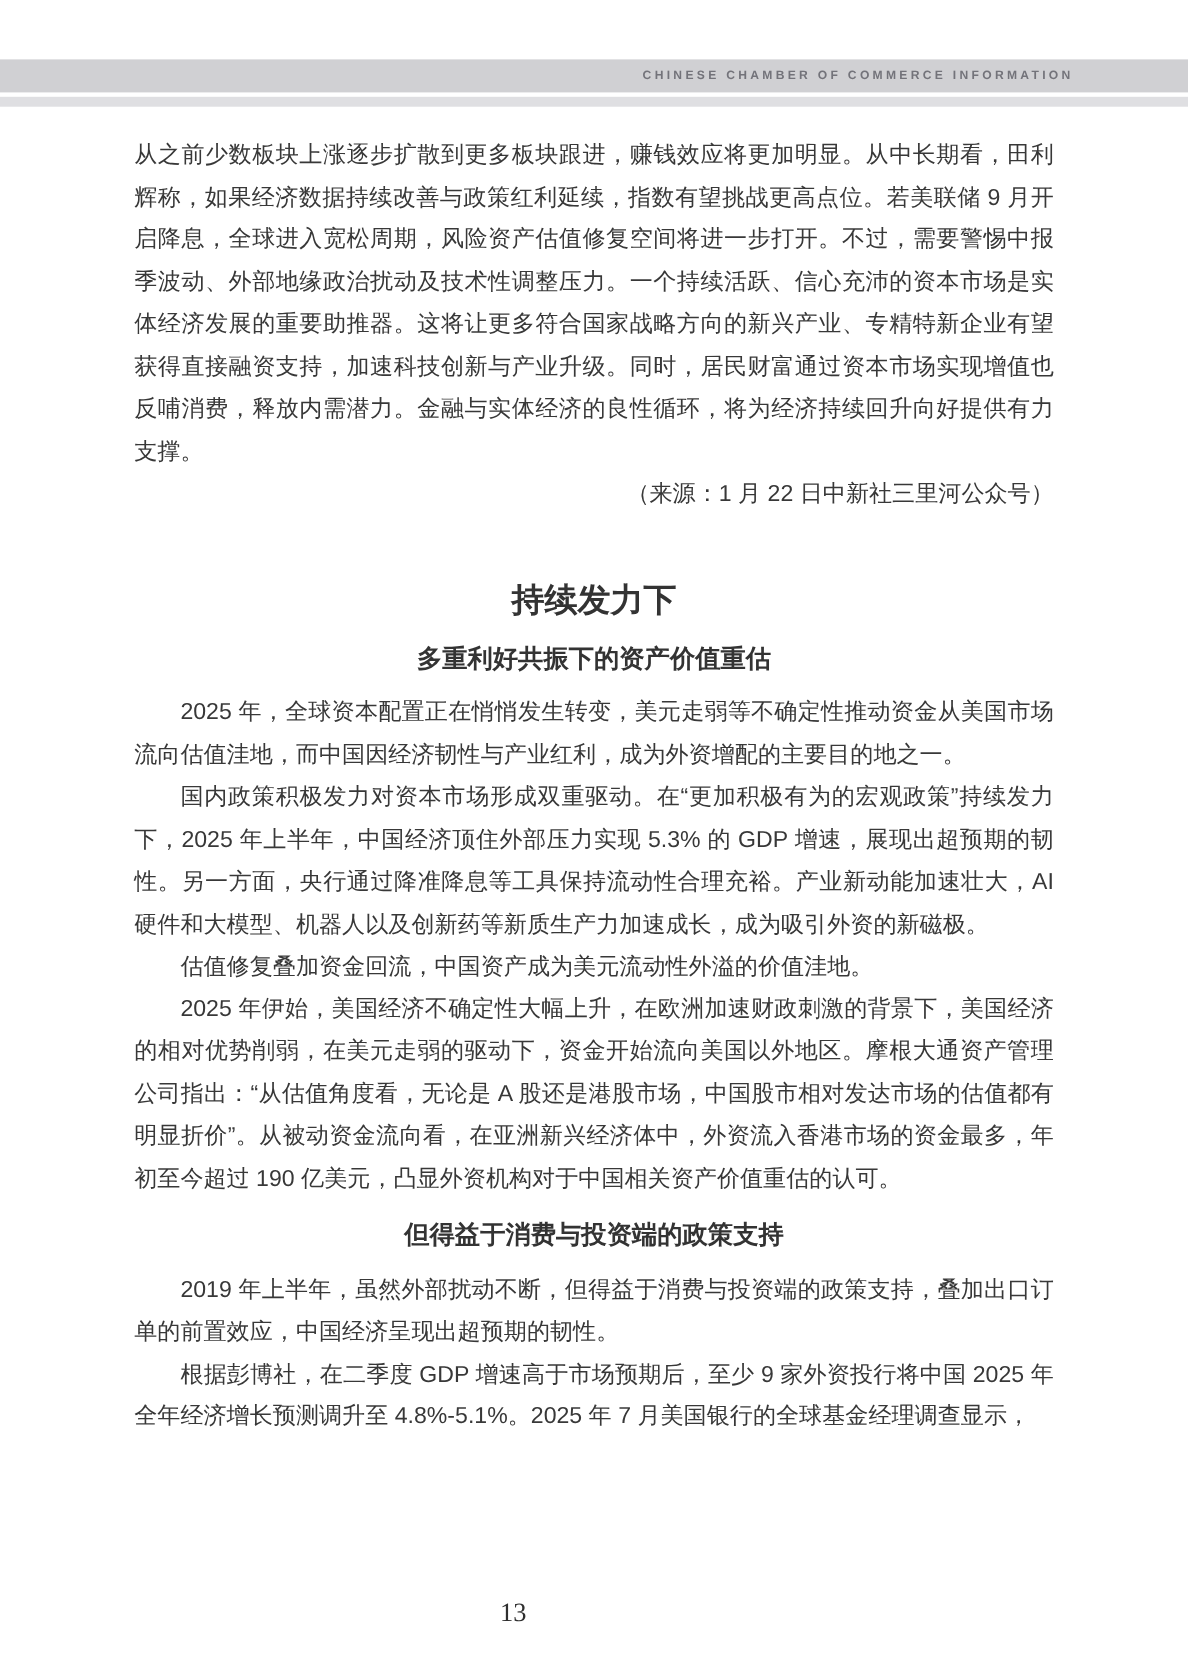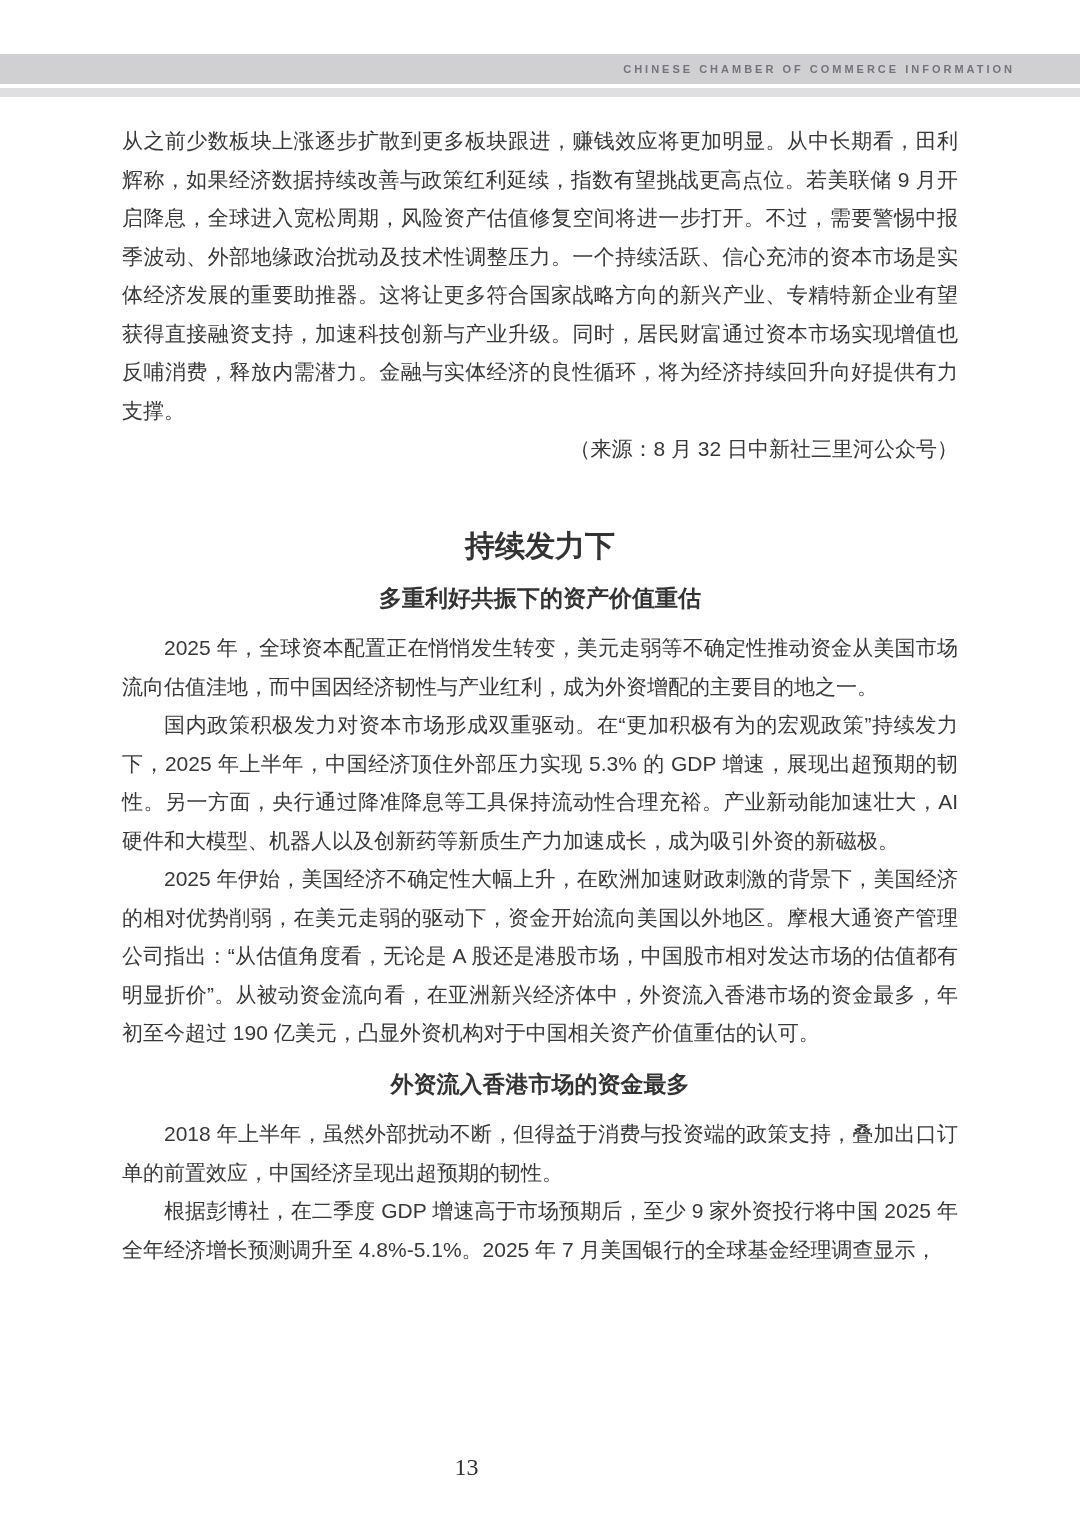--- a/index.html
+++ b/index.html
@@ -15,21 +15,21 @@
   .header-band {
     position: absolute;
     top: 54px; left: 0;
     width: 1080px; height: 30px;
     background: #d0d0d3;
   }
   .banner-text {
     display: block;
     line-height: 30px;
     text-align: right;
-    padding-right: 65px;
+    padding-right: 104px;
     font-size: 11px;
     font-weight: 700;
     letter-spacing: 3px;
     color: #73737a;
     white-space: nowrap;
   }
   .header-band-thin {
     position: absolute;
     top: 88px; left: 0;
     width: 1080px; height: 9px;
@@ -83,36 +83,37 @@
 
 <div class="header-band">
   <span class="banner-text">CHINESE CHAMBER OF COMMERCE INFORMATION</span>
 </div>
 <div class="header-band-thin"></div>
 
 <div class="page-content">
 
   <p>从之前少数板块上涨逐步扩散到更多板块跟进，赚钱效应将更加明显。从中长期看，田利辉称，如果经济数据持续改善与政策红利延续，指数有望挑战更高点位。若美联储 9 月开启降息，全球进入宽松周期，风险资产估值修复空间将进一步打开。不过，需要警惕中报季波动、外部地缘政治扰动及技术性调整压力。一个持续活跃、信心充沛的资本市场是实体经济发展的重要助推器。这将让更多符合国家战略方向的新兴产业、专精特新企业有望获得直接融资支持，加速科技创新与产业升级。同时，居民财富通过资本市场实现增值也反哺消费，释放内需潜力。金融与实体经济的良性循环，将为经济持续回升向好提供有力支撑。</p>
 
-  <p class="source-line">（来源：8 月 32 日中新社三里河公众号）</p>
+  <p class="source-line">（来源：1 月 22 日中新社三里河公众号）</p>
 
   <h1 class="article-title">持续发力下</h1>
 
 
   <h2 class="section-heading">多重利好共振下的资产价值重估</h2>
 
   <p class="indent">2025 年，全球资本配置正在悄悄发生转变，美元走弱等不确定性推动资金从美国市场流向估值洼地，而中国因经济韧性与产业红利，成为外资增配的主要目的地之一。</p>
 
   <p class="indent">国内政策积极发力对资本市场形成双重驱动。在“更加积极有为的宏观政策”持续发力下，2025 年上半年，中国经济顶住外部压力实现 5.3% 的 GDP 增速，展现出超预期的韧性。另一方面，央行通过降准降息等工具保持流动性合理充裕。产业新动能加速壮大，AI 硬件和大模型、机器人以及创新药等新质生产力加速成长，成为吸引外资的新磁极。</p>
 
 
+  <p class="indent">估值修复叠加资金回流，中国资产成为美元流动性外溢的价值洼地。</p>
 
   <p class="indent">2025 年伊始，美国经济不确定性大幅上升，在欧洲加速财政刺激的背景下，美国经济的相对优势削弱，在美元走弱的驱动下，资金开始流向美国以外地区。摩根大通资产管理公司指出：“从估值角度看，无论是 A 股还是港股市场，中国股市相对发达市场的估值都有明显折价”。从被动资金流向看，在亚洲新兴经济体中，外资流入香港市场的资金最多，年初至今超过 190 亿美元，凸显外资机构对于中国相关资产价值重估的认可。</p>
 
-  <h2 class="section-heading">外资流入香港市场的资金最多</h2>
+  <h2 class="section-heading">但得益于消费与投资端的政策支持</h2>
 
-  <p class="indent">2018 年上半年，虽然外部扰动不断，但得益于消费与投资端的政策支持，叠加出口订单的前置效应，中国经济呈现出超预期的韧性。</p>
+  <p class="indent">2019 年上半年，虽然外部扰动不断，但得益于消费与投资端的政策支持，叠加出口订单的前置效应，中国经济呈现出超预期的韧性。</p>
 
   <p class="indent">根据彭博社，在二季度 GDP 增速高于市场预期后，至少 9 家外资投行将中国 2025 年全年经济增长预测调升至 4.8%-5.1%。2025 年 7 月美国银行的全球基金经理调查显示，</p>
 
 </div>
 
 <div class="page-number">13</div>
 
 </body></html>

